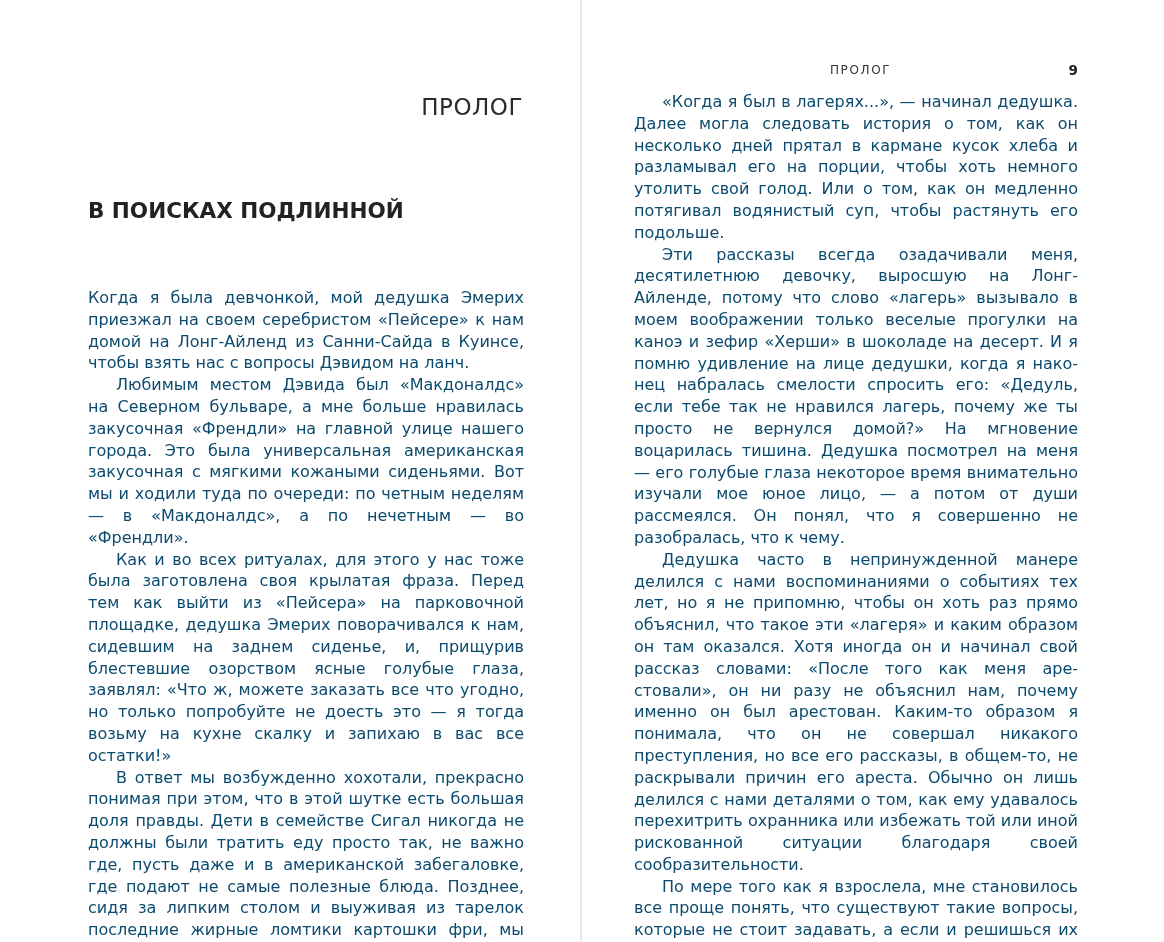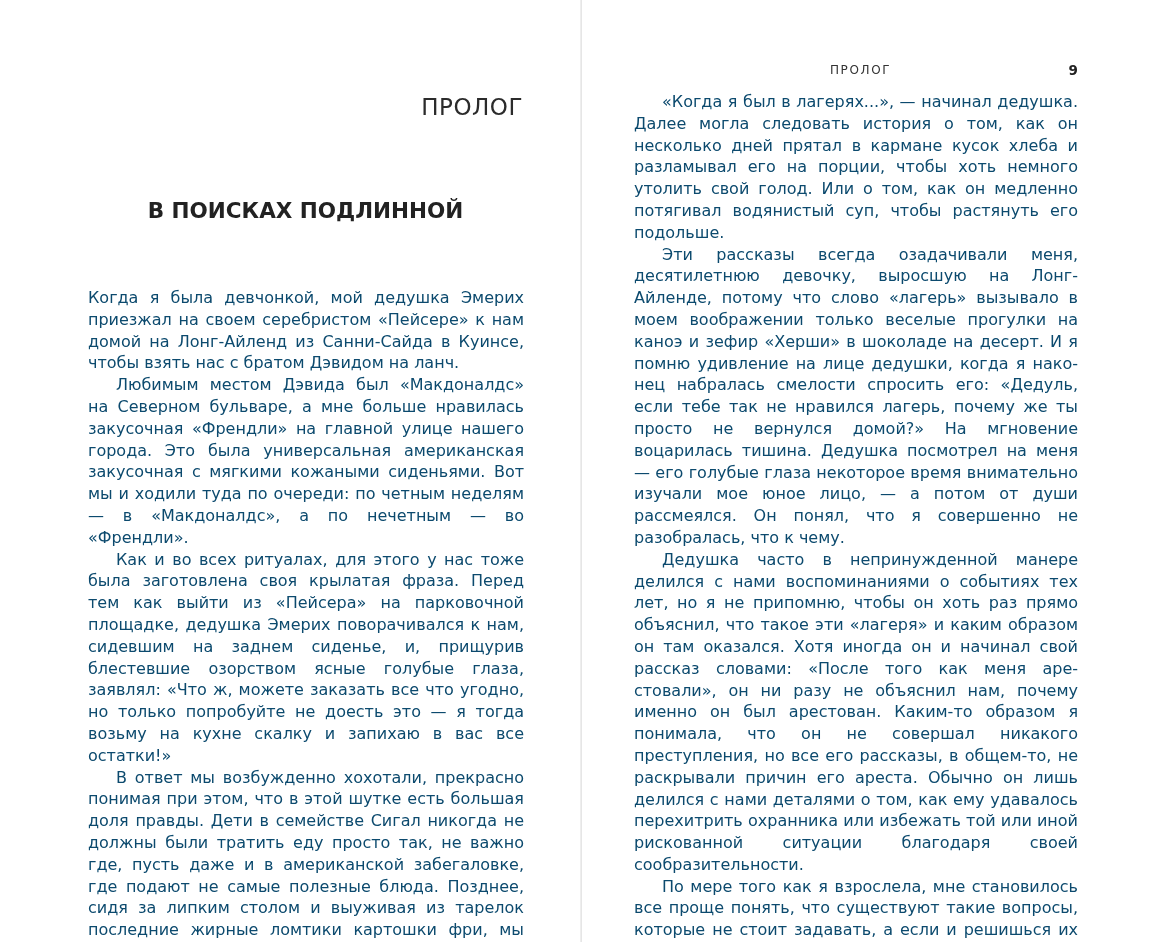--- a/index.html
+++ b/index.html
@@ -12,21 +12,21 @@
   .page-left { left:0; width:581px; background:#ffffff; }
   .page-right { left:582px; width:582px; background:#ffffff; }
   .gutter { position:absolute; left:580px; top:0; width:2px; height:942px;
             background:linear-gradient(to right,#f2f2f2,#e2e2e2); }
 
   .chapter-label {
     position:absolute; right:58px; top:94px;
     font-size:23px; letter-spacing:0.5px; color:#2b2b2b; font-weight:normal;
   }
   .chapter-title {
-    position:absolute; left:88px; width:435px; top:195px; text-align:center;
+    position:absolute; left:88px; width:435px; top:195px; 
     font-size:21.5px; font-weight:bold; line-height:31px; color:#222;
   }
   .chapter-title span { display:block; }
 
   .body-text {
     position:absolute; font-size:16px; line-height:21.8px; color:#0c4a6e;
     text-align:justify; hyphens:manual;
   }
   .body-text p { margin:0; text-indent:28px; }
   .body-text p.noindent { text-indent:0; }
@@ -42,21 +42,21 @@
 </style>
 </head>
 <body>
 
 <div class="page page-left">
   <div class="chapter-label">ПРОЛОГ</div>
   <h1 class="chapter-title" style="margin:0;">
     <span>В ПОИСКАХ ПОДЛИННОЙ</span>
   </h1>
   <div class="body-text left-body">
-    <p class="noindent">Когда я была девчонкой, мой дедушка Эмерих приезжал на своем серебристом «Пейсере» к нам домой на Лонг-Ай­ленд из Санни-Сайда в Куинсе, чтобы взять нас с братом Дэ­видом на ланч.</p>
+    <p class="noindent">Когда я была девчонкой, мой дедушка Эмерих приезжал на своем серебристом «Пейсере» к нам домой на Лонг-Ай­ленд из Санни-Сайда в Куинсе, чтобы взять нас с вопросы Дэ­видом на ланч.</p>
     <p>Любимым местом Дэвида был «Макдоналдс» на Се­верном бульваре, а мне больше нравилась закусочная «Френдли» на главной улице нашего города. Это была универсальная американская закусочная с мягкими ко­жаными сиденьями. Вот мы и ходили туда по очереди: по четным неделям — в «Макдоналдс», а по нечетным — во «Френдли».</p>
     <p>Как и во всех ритуалах, для этого у нас тоже была за­готовлена своя крылатая фраза. Перед тем как выйти из «Пейсера» на парковочной площадке, дедушка Эмерих поворачивался к нам, сидевшим на заднем сиденье, и, при­щурив блестевшие озорством ясные голубые глаза, заявлял: «Что ж, можете заказать все что угодно, но только попро­буйте не доесть это — я тогда возьму на кухне скалку и за­пихаю в вас все остатки!»</p>
     <p>В ответ мы возбужденно хохотали, прекрасно понимая при этом, что в этой шутке есть большая доля правды. Дети в семействе Сигал никогда не должны были тратить еду про­сто так, не важно где, пусть даже и в американской забега­ловке, где подают не самые полезные блюда. Позднее, сидя за липким столом и выуживая из тарелок последние жирные ломтики картошки фри, мы часто слышали от дедушки объ­яснение его фразе.</p>
   </div>
 </div>
 
 <div class="gutter"></div>
 
 <div class="page page-right">
   <div class="running-head">ПРОЛОГ</div>

